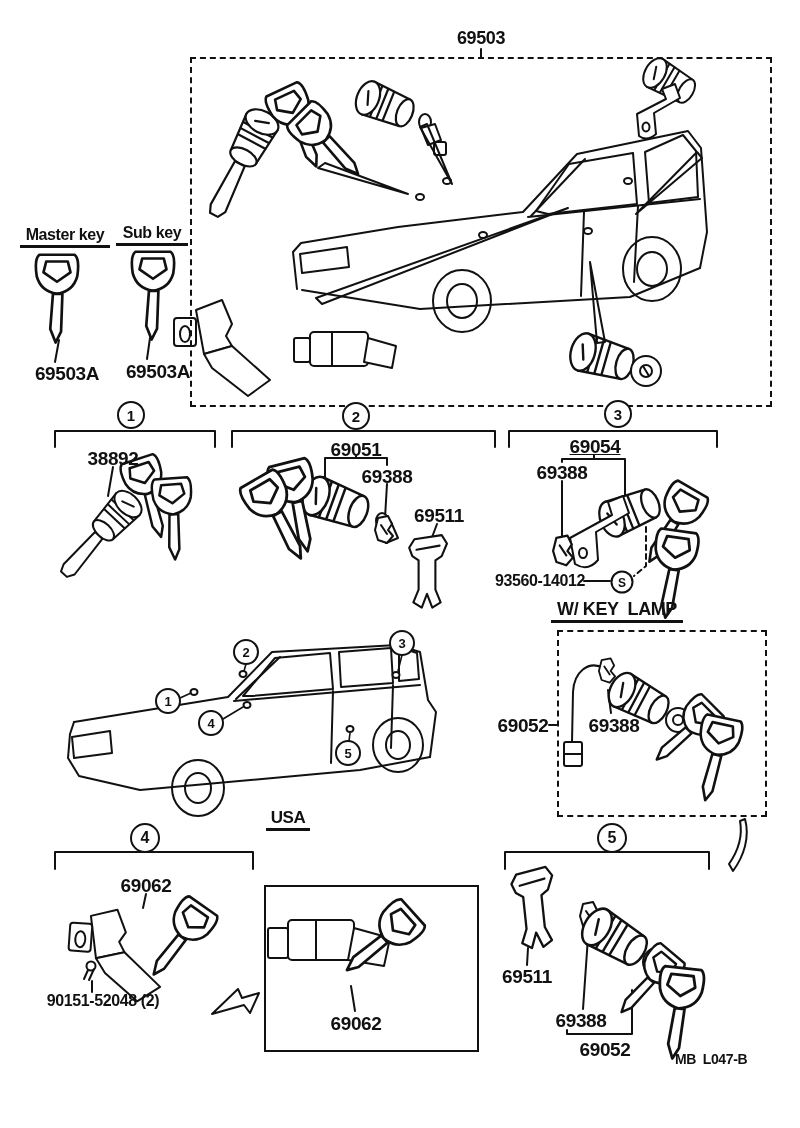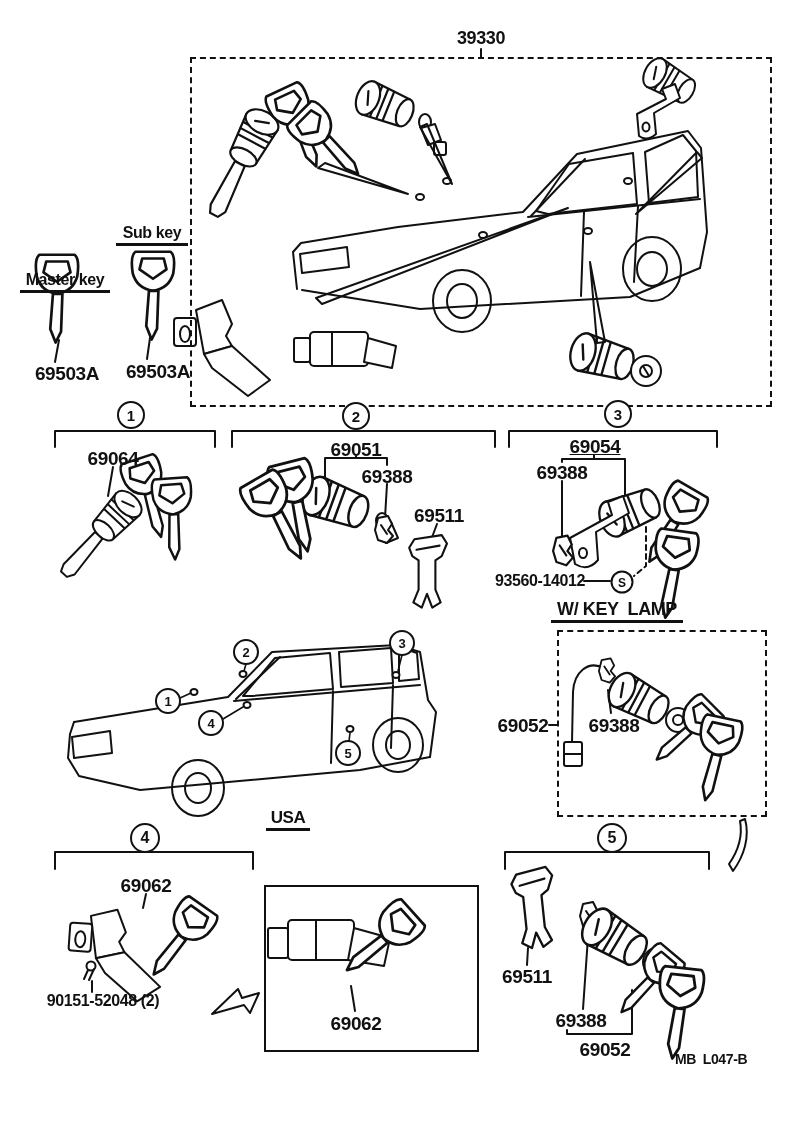--- a/index.html
+++ b/index.html
@@ -259,32 +259,32 @@
       <line x1="654" y1="957" x2="660" y2="967"></line>
       <use href="#kkey" transform="translate(661,967) rotate(40) scale(1.2)"></use>
       <use href="#kkey" transform="translate(681,989) rotate(6) scale(1.4)"></use>
     </g>
   </svg>
 
   <div class="box" style="left:190px;top:57px;width:578px;height:346px;"></div>
   <div class="box" style="left:557px;top:630px;width:206px;height:183px;"></div>
   <div class="sbox" style="left:264px;top:885px;width:211px;height:163px;"></div>
 
-  <div class="lbl" style="left:481px;top:29px;font-size:18px;">39330</div>
-
-  <div class="lblL" style="left:20px;top:227px;width:90px;margin-top:45px;">Master key</div>
+  <div class="lbl" style="left:481px;top:29px;font-size:18px;">69503</div>
+
+  <div class="lblL" style="left:20px;top:227px;width:90px;">Master key</div>
   <div class="lblL" style="left:116px;top:225px;width:72px;">Sub key</div>
   <div class="lbl" style="left:67px;top:364px;">69503A</div>
   <div class="lbl" style="left:158px;top:362px;">69503A</div>
 
   <div class="circ" style="left:131px;top:415px;width:24px;height:24px;font-size:15px;">1</div>
   <div class="circ" style="left:356px;top:416px;width:24px;height:24px;font-size:15px;">2</div>
   <div class="circ" style="left:618px;top:414px;width:24px;height:24px;font-size:15px;">3</div>
 
-  <div class="lbl" style="left:113px;top:449px;">69064</div>
+  <div class="lbl" style="left:113px;top:449px;">38892</div>
   <div class="lbl" style="left:356px;top:440px;">69051</div>
   <div class="lbl" style="left:387px;top:467px;">69388</div>
   <div class="lbl" style="left:439px;top:506px;">69511</div>
   <div class="lbl" style="left:595px;top:437px;text-decoration:underline;">69054</div>
   <div class="lbl" style="left:562px;top:463px;">69388</div>
   <div class="lbl sm" style="left:540px;top:573px;">93560-14012</div>
   <div class="circ" style="left:622px;top:582px;width:19px;height:19px;font-size:12px;border-width:2px;">S</div>
 
   <div class="lblL" style="left:551px;top:600px;width:132px;font-size:18px;">W/ KEY  LAMP</div>
   <div class="lbl" style="left:523px;top:716px;">69052</div>

